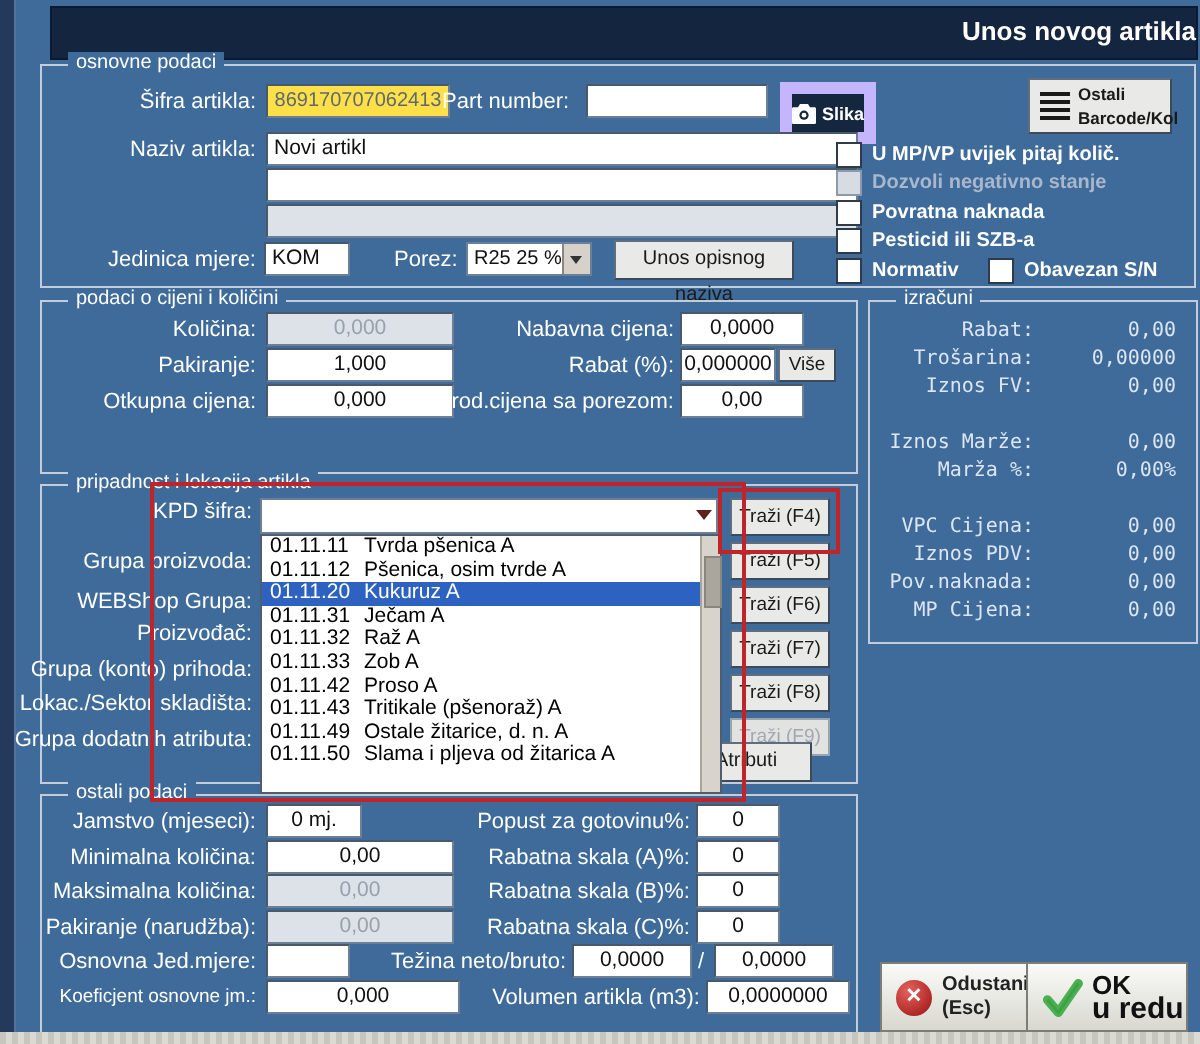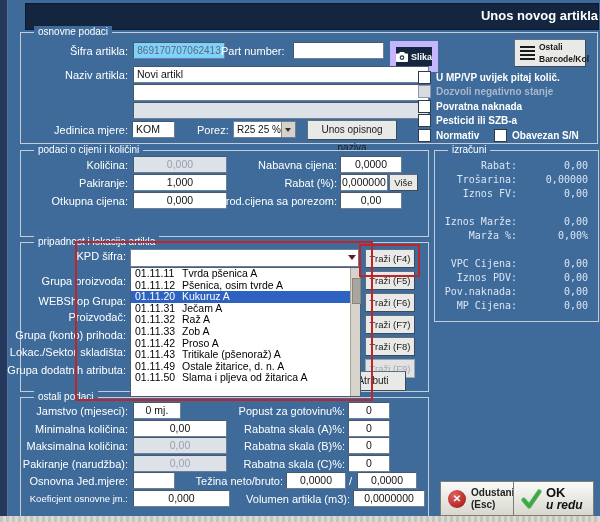--- a/index.html
+++ b/index.html
@@ -8,21 +8,21 @@
   .left-strip{position:absolute;left:0;top:0;width:7px;height:522px;background:#24395c;border-right:1px solid #55719b;}
   .title-bar{position:absolute;left:25px;top:3px;width:572px;height:25px;background:#13253f;border:1px solid #0b1a30;}
   .title-bar span{display:block;text-align:right;line-height:24px;color:#fff;font-weight:bold;font-size:13px;}
   .grp{position:absolute;border:1px solid #c3cdd9;}
   .grp-label{position:absolute;top:-7px;left:13px;background:#3e6b99;padding:0 4px;font-size:10px;color:#fff;white-space:nowrap;}
   .lbl{position:absolute;color:#fff;font-size:11px;text-align:right;white-space:nowrap;}
   .lbl-l{position:absolute;color:#fff;font-size:11px;text-align:left;white-space:nowrap;}
   .inp{position:absolute;background:#fff;border:1px solid #6d7f95;border-top-color:#49596c;border-left-color:#49596c;height:15px;line-height:15px;font-size:10.5px;color:#111;text-align:center;overflow:hidden;white-space:nowrap;}
   .inp.txt{text-align:left;padding-left:3px;}
   .inp.dis{background:#dde1e8;color:#99a1ad;}
-  .inp.sifra{background:#7dd3fc;color:#5f6874;font-size:10px;}
+  .inp.sifra{background:#fde047;color:#5f6874;font-size:10px;}
   .btn{position:absolute;background:#e9e9e7;border:1px solid #5f6d7e;border-bottom-color:#3d4a59;border-right-color:#3d4a59;color:#1a1a1a;font-size:10px;text-align:center;cursor:pointer;}
   .btn-trazi{font-weight:normal;font-size:9.5px;line-height:17px;}
   .btn-trazi.dis{color:#a0a8b2;background:#e2e2e0;border-color:#9aa4ae;cursor:default;}
   .cb-row{position:absolute;display:flex;align-items:center;gap:5px;}
   .cb-box{width:11px;height:11px;background:#fff;border:1px solid #2e3b4b;flex:0 0 auto;}
   .cb-box.dis{background:#d7dbe2;border-color:#8c99ad;}
   .cb-label{color:#fff;font-weight:bold;font-size:10px;white-space:nowrap;}
   .cb-label.dis{color:#a9b7cc;}
   .mono{position:absolute;font-family:"DejaVu Sans Mono",monospace;font-size:10px;color:#dbe5f3;text-align:right;white-space:nowrap;}
   .combo{position:absolute;left:130px;top:249px;width:227px;height:16px;background:#fff;border:1px solid #6d7f95;}
@@ -247,18 +247,18 @@
   </div>
   <div class="big-btn" style="left:513px;top:481px;width:79px;height:33px;">
     <span style="margin:0 4px 0 6px;display:inline-flex;">
       <svg width="22" height="20" viewBox="0 0 24 22">
           <path d="M4 12l6 7L21 3" stroke="#49b04f" stroke-width="5" fill="none" stroke-linecap="round" stroke-linejoin="round"></path>
           <path d="M4 12l6 7L21 3" stroke="#2f8a36" stroke-width="1.5" fill="none" opacity="0.4"></path>
         </svg>
     </span>
     <span class="two-line" style="color:#111;">
       <span style="font-weight:bold;font-size:13px;">OK</span>
-      <span style="font-weight:bold;font-size:12px;font-style:italic;">u redu</span>
+      <span style="font-weight:bold;font-size:15px;">u redu</span>
     </span>
   </div>
 
   <div class="footer-strip"></div>
 </div>
 
 </body></html>

